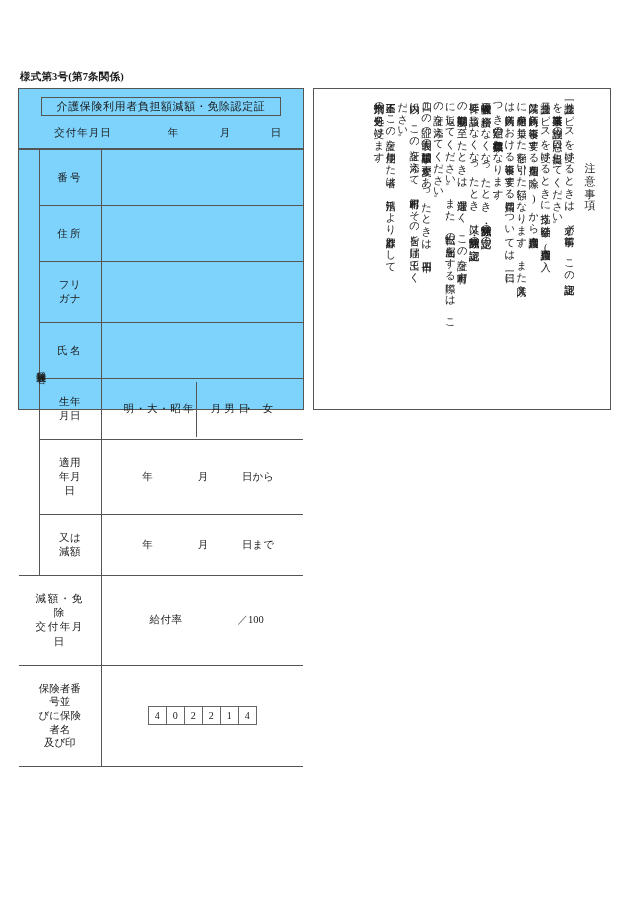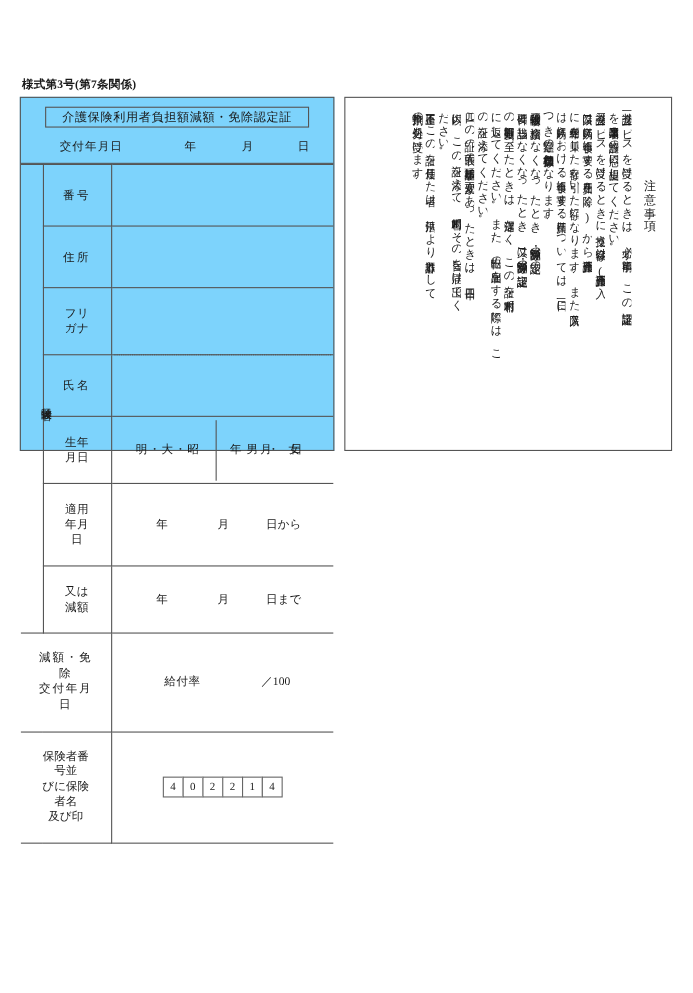--- a/index.html
+++ b/index.html
@@ -129,21 +129,21 @@
   }
 
   .dob-inner {
     display: flex;
     align-items: center;
     justify-content: flex-start;
     padding-left: 6px;
     letter-spacing: 1.2px;
     white-space: nowrap;
   }
-  .dob-inner .seg-era { margin-right: 27px; }
+  .dob-inner .seg-era { margin-right: 1px; }
   .dob-inner .seg-y { margin-right: 16px; }
   .dob-inner .seg-m { margin-right: 16px; }
 
   .gender-cell { letter-spacing: 3px; width: 74px; }
 
   .ymd-inner {
     display: flex;
     align-items: center;
     font-size: 10.5px;
   }

